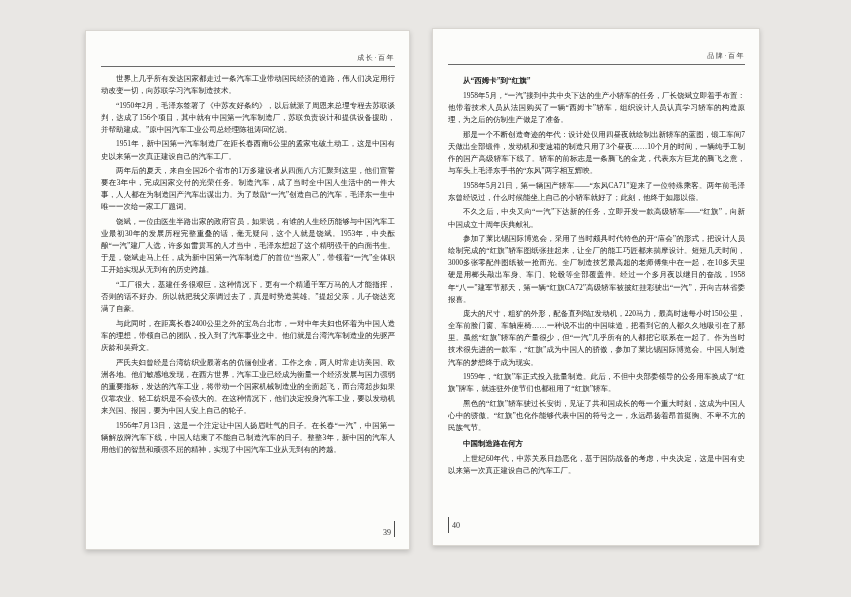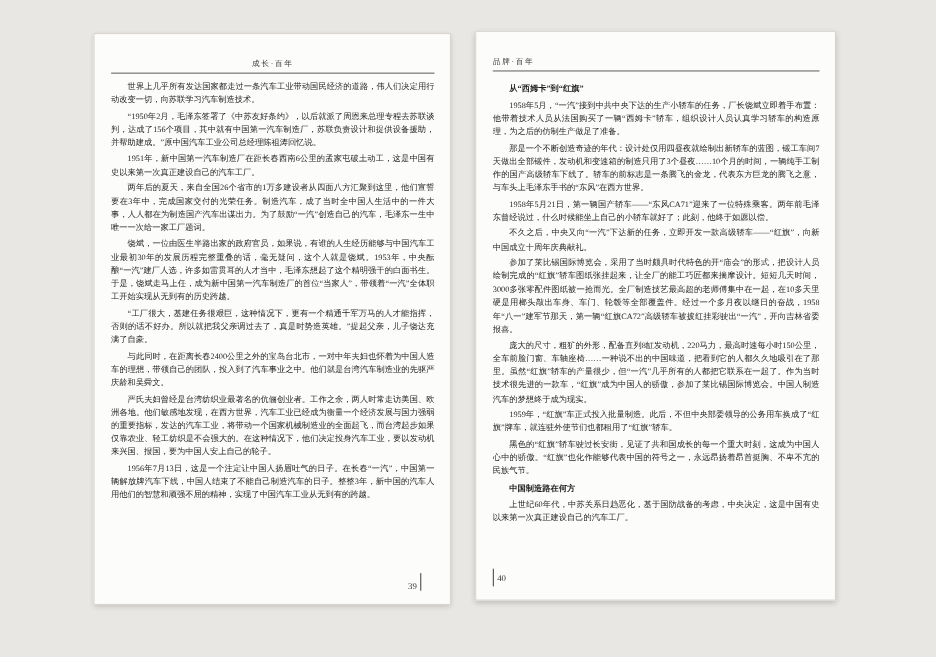--- a/index.html
+++ b/index.html
@@ -27,43 +27,43 @@
   }
   .running-header{
     font-size:7px;
     letter-spacing:1.5px;
     color:#3b3b3b;
     padding-bottom:3px;
     border-bottom:1px solid #6a6a6a;
     height:10px;
     line-height:10px;
   }
-  .hdr-right{text-align:center;}
-  .hdr-left{text-align:left;}
+  .hdr-right{text-align:right;}
+  .hdr-left{text-align:right;}
   .body-text{
     margin-top:6px;
     font-size:7.5px;
     line-height:12.1px;
     height:448px;
     overflow:hidden;
     text-align:justify;
     color:#242424;
   }
   .para{text-indent:2em;margin:0 0 2.5px 0;}
   .para-cont{text-indent:0;margin:0 0 2.5px 0;}
   .subhead{font-weight:bold;text-indent:2em;margin:4px 0 3px 0;color:#1d1d1d;}
   .pageno{
     position:absolute;
     bottom:2px;
     display:flex;
     align-items:center;
     font-size:8px;
     color:#333;
   }
-  .pageno-right{right:12px;align-items:flex-end;}
+  .pageno-right{right:0;align-items:flex-end;}
   .pageno-left{left:0;}
   .pn-bar{
     width:1px;height:16px;background:#4d4d4d;display:inline-block;
   }
   .pageno-right .pn-bar{margin-left:3px;}
   .pageno-left .pn-bar{margin-right:3px;}
 </style>
 </head>
 <body>
 
@@ -93,21 +93,21 @@
   </div>
 
   <div class="page page-right">
     <div class="page-inner">
       <div class="running-header hdr-left">
         <span>品牌·百年</span>
       </div>
       <div class="body-text">
           <div class="subhead">从“西姆卡”到“红旗”</div>
           <div class="para">1958年5月，“一汽”接到中共中央下达的生产小轿车的任务，厂长饶斌立即着手布置：他带着技术人员从法国购买了一辆“西姆卡”轿车，组织设计人员认真学习轿车的构造原理，为之后的仿制生产做足了准备。</div>
-          <div class="para">那是一个不断创造奇迹的年代：设计处仅用四昼夜就绘制出新轿车的蓝图，锻工车间7天做出全部锻件，发动机和变速箱的制造只用了3个昼夜……10个月的时间，一辆纯手工制作的国产高级轿车下线了。轿车的前标志是一条腾飞的金龙，代表东方巨龙的腾飞之意，与车头上毛泽东手书的“东风”在西方世界。</div>
+          <div class="para">那是一个不断创造奇迹的年代：设计处仅用四昼夜就绘制出新轿车的蓝图，锻工车间7天做出全部锻件，发动机和变速箱的制造只用了3个昼夜……10个月的时间，一辆纯手工制作的国产高级轿车下线了。轿车的前标志是一条腾飞的金龙，代表东方巨龙的腾飞之意，与车头上毛泽东手书的“东风”两字相互辉映。</div>
           <div class="para">1958年5月21日，第一辆国产轿车——“东风CA71”迎来了一位特殊乘客。两年前毛泽东曾经说过，什么时候能坐上自己的小轿车就好了；此刻，他终于如愿以偿。</div>
           <div class="para">不久之后，中央又向“一汽”下达新的任务，立即开发一款高级轿车——“红旗”，向新中国成立十周年庆典献礼。</div>
           <div class="para">参加了莱比锡国际博览会，采用了当时颇具时代特色的开“庙会”的形式，把设计人员绘制完成的“红旗”轿车图纸张挂起来，让全厂的能工巧匠都来揣摩设计。短短几天时间，3000多张零配件图纸被一抢而光。全厂制造技艺最高超的老师傅集中在一起，在10多天里硬是用榔头敲出车身、车门、轮毂等全部覆盖件。经过一个多月夜以继日的奋战，1958年“八一”建军节那天，第一辆“红旗CA72”高级轿车被披红挂彩驶出“一汽”，开向吉林省委报喜。</div>
           <div class="para">庞大的尺寸，粗犷的外形，配备直列8缸发动机，220马力，最高时速每小时150公里，全车前脸门窗、车轴座椅……一种说不出的中国味道，把看到它的人都久久地吸引在了那里。虽然“红旗”轿车的产量很少，但“一汽”几乎所有的人都把它联系在一起了。作为当时技术很先进的一款车，“红旗”成为中国人的骄傲，参加了莱比锡国际博览会。中国人制造汽车的梦想终于成为现实。</div>
           <div class="para">1959年，“红旗”车正式投入批量制造。此后，不但中央部委领导的公务用车换成了“红旗”牌车，就连驻外使节们也都租用了“红旗”轿车。</div>
           <div class="para">黑色的“红旗”轿车驶过长安街，见证了共和国成长的每一个重大时刻，这成为中国人心中的骄傲。“红旗”也化作能够代表中国的符号之一，永远昂扬着昂首挺胸、不卑不亢的民族气节。</div>
           <div class="subhead">中国制造路在何方</div>
           <div class="para">上世纪60年代，中苏关系日趋恶化，基于国防战备的考虑，中央决定，这是中国有史以来第一次真正建设自己的汽车工厂。</div>
         </div>
       <div class="pageno pageno-left">

